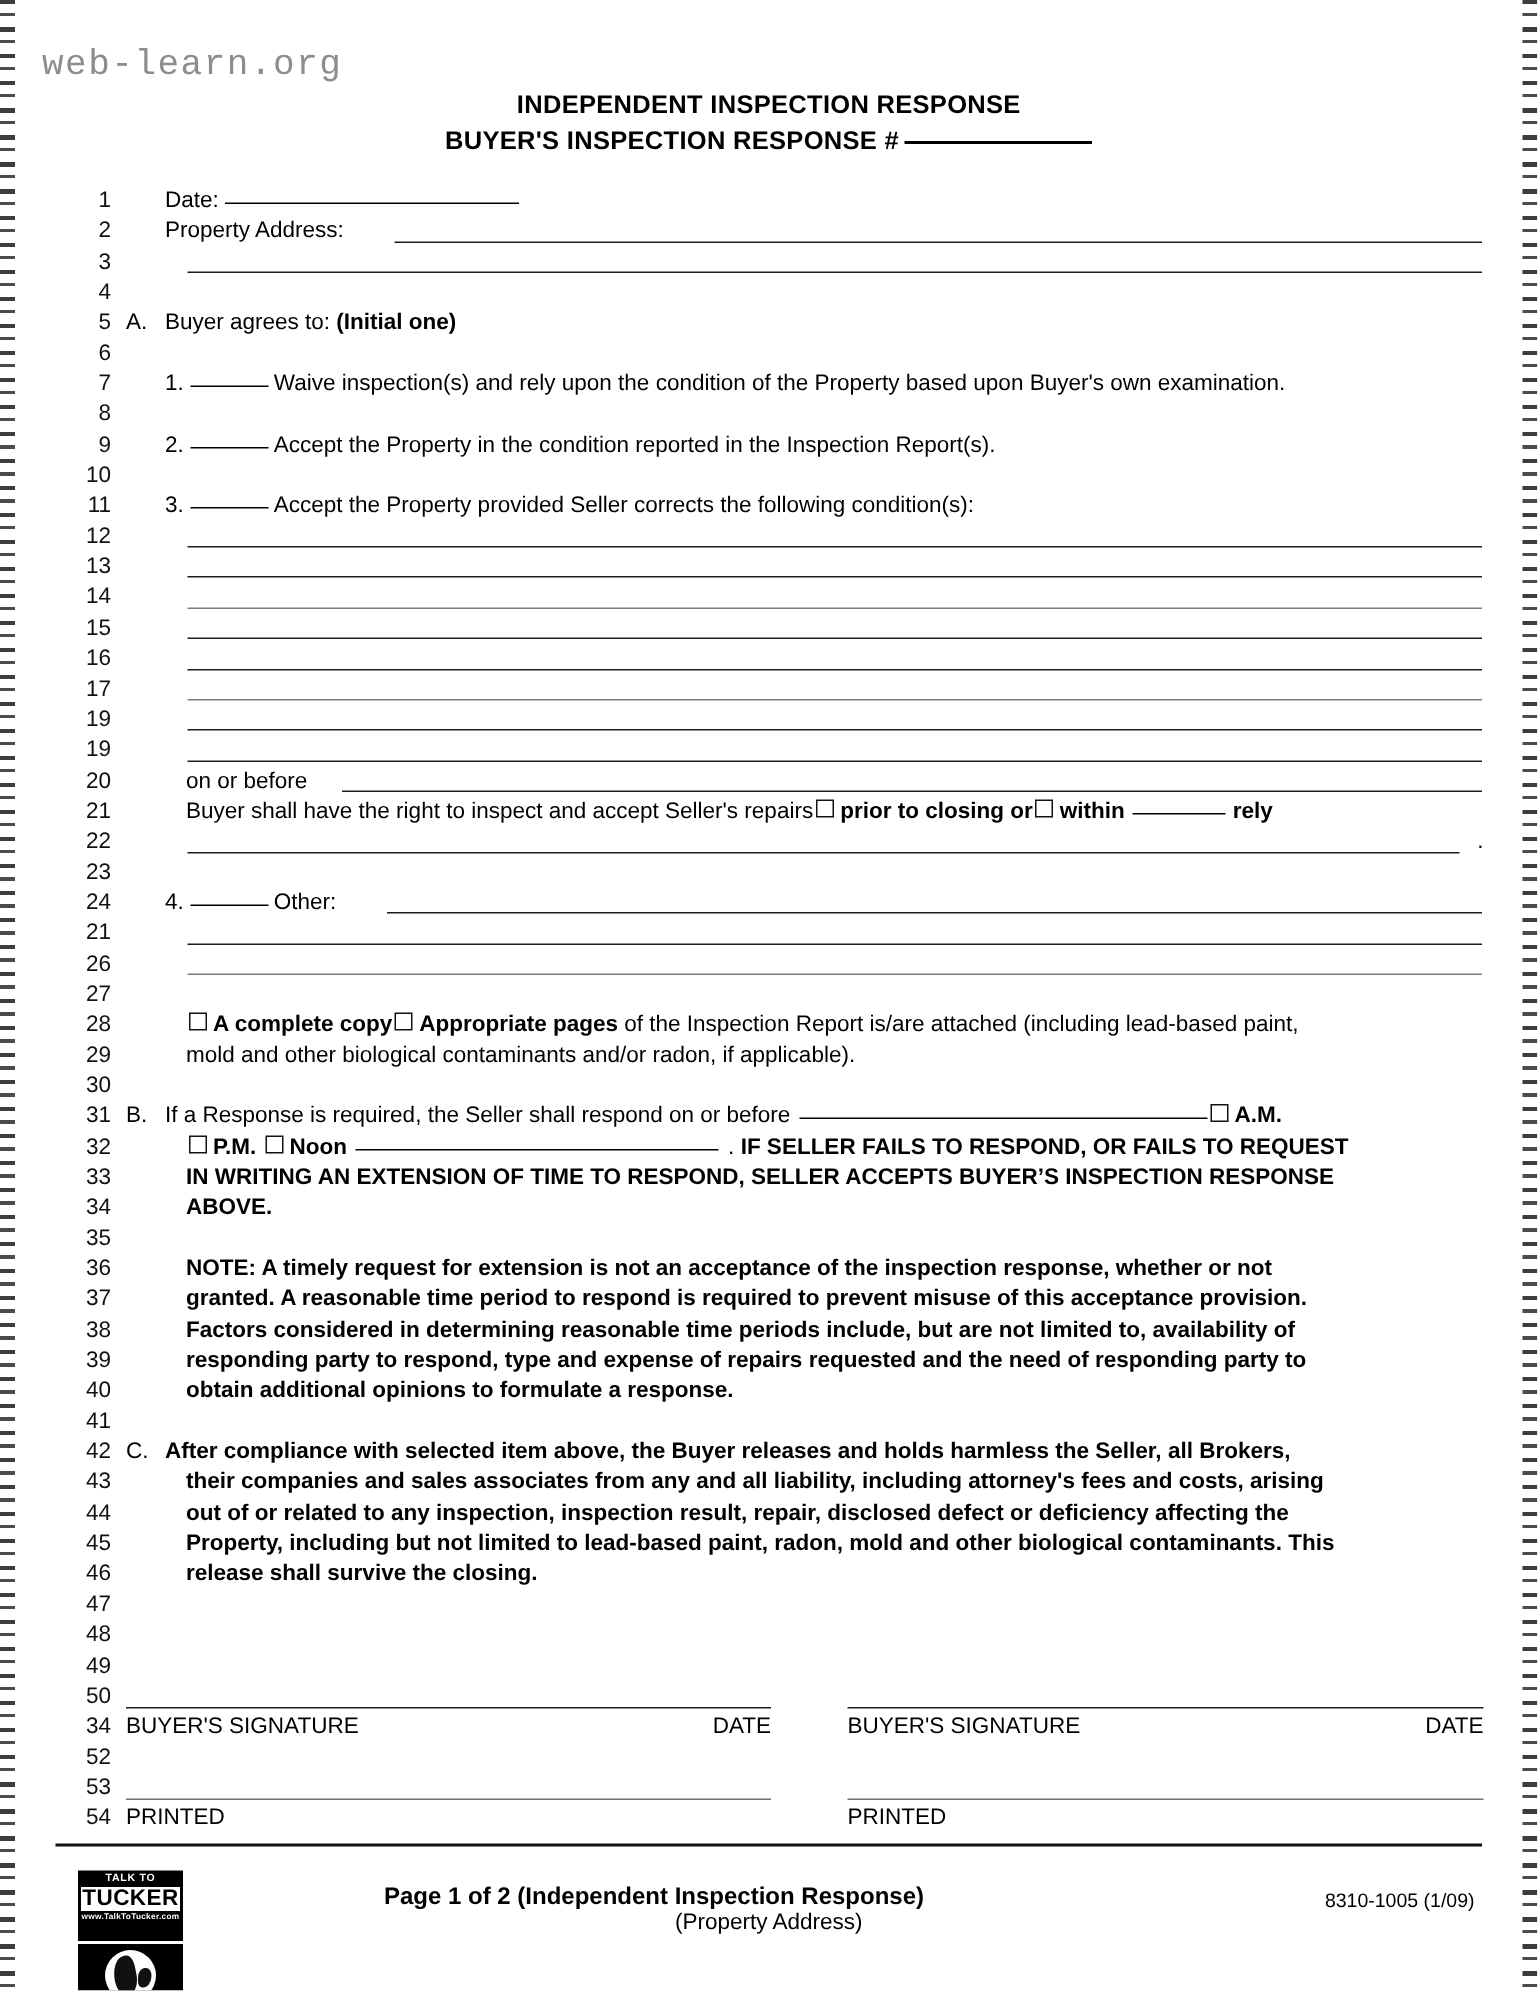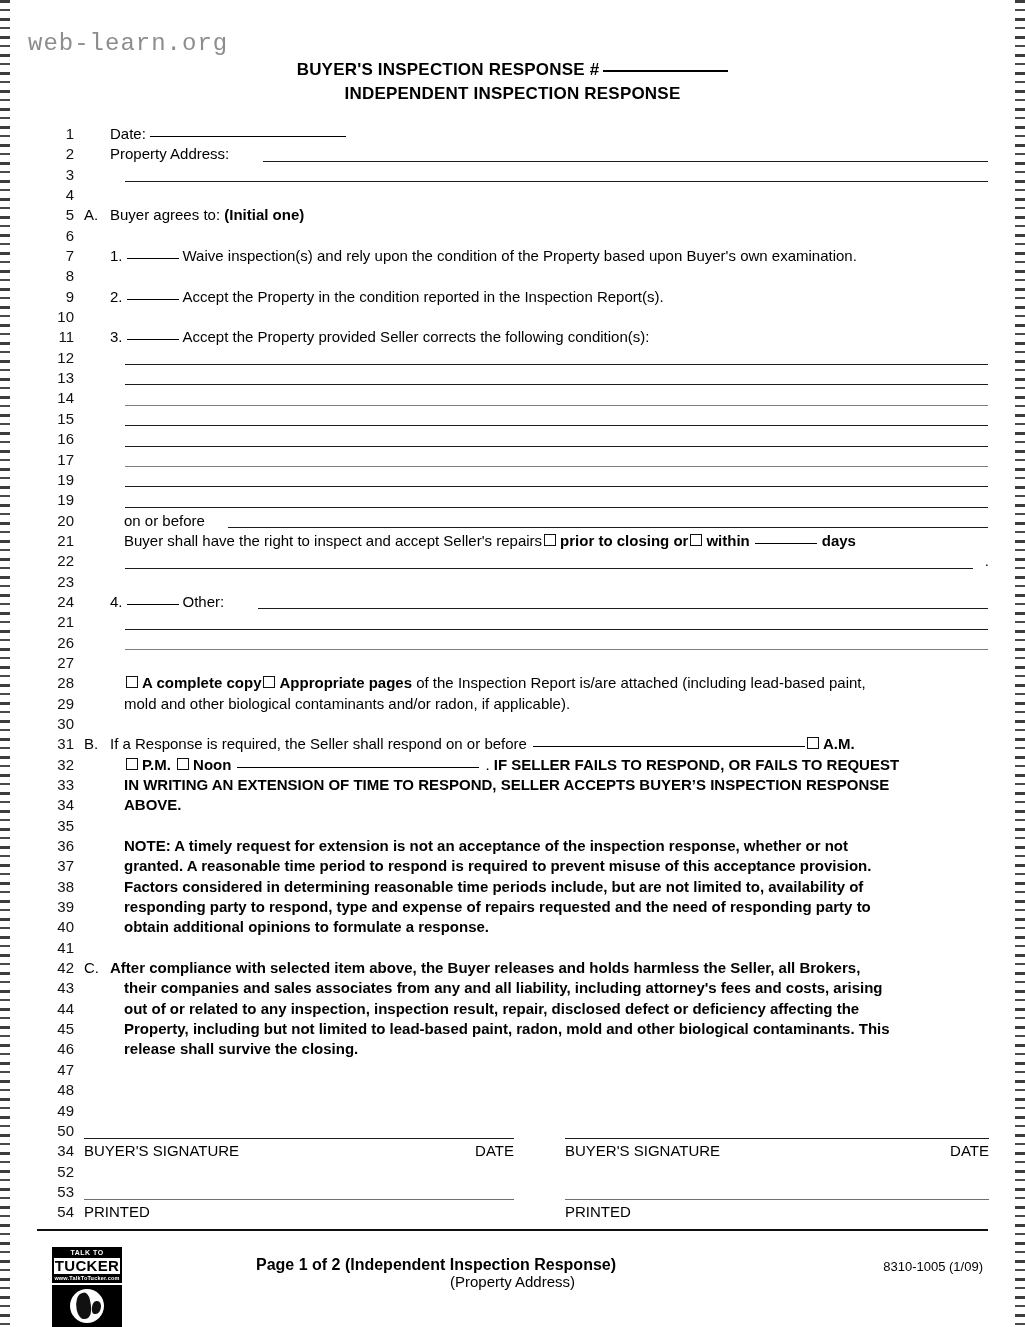--- a/index.html
+++ b/index.html
@@ -217,21 +217,21 @@
   .logo {
     position: absolute;
     left: 52px;
     top: 1247px;
     width: 70px;
   }
   .logo-top {
     background: #000;
     color: #fff;
     text-align: center;
-    padding: 2px 0 1px;
+    padding: 2px 0 12px;
   }
   .logo-talkto {
     font-size: 7px;
     font-weight: bold;
     letter-spacing: .5px;
     line-height: 8px;
   }
   .logo-tucker {
     font-size: 15px;
     font-weight: bold;
@@ -284,24 +284,24 @@
 <body>
 
 <div id="page">
 
   <div class="scan-edge left"></div>
   <div class="scan-edge right"></div>
 
   <div class="watermark">web-learn.org</div>
 
   <div class="title-block">
+    <div class="title-line">INDEPENDENT INSPECTION RESPONSE</div>
     <div class="title-line">
       <span>BUYER'S INSPECTION RESPONSE #</span><span class="title-rule"></span>
     </div>
-    <div class="title-line">INDEPENDENT INSPECTION RESPONSE</div>
   </div>
 
   <div class="body-area">
 
     <div class="ln">
         <div class="lnum">1</div>
       <div class="content">
         <span class="indent-b">Date:</span><span class="fill date"></span>
       </div>
     </div>
@@ -401,21 +401,21 @@
         <div class="lnum">20</div>
       <div class="content">
         <span class="indent-c">on or before</span>
       </div>
       <div class="blankline onorbefore"></div>
     </div>
 
     <div class="ln">
         <div class="lnum">21</div>
       <div class="content">
-        <span class="indent-c">Buyer shall have the right to inspect and accept Seller's repairs</span><span class="cb"></span><b>prior to closing or</b><span class="cb"></span><b>within</b><span class="fill days"></span><b>days</b>
+        <span class="indent-c">Buyer shall have the right to inspect and accept Seller's repairs</span><span class="cb"></span><b>prior to closing or</b><span class="cb"></span><b>within</b><span class="fill days"></span><b>rely</b>
       </div>
     </div>
 
     <div class="ln">
         <div class="lnum">22</div>
       <div class="blankline l22"></div>
       <div class="period-22">.</div>
     </div>
 
     <div class="ln">

